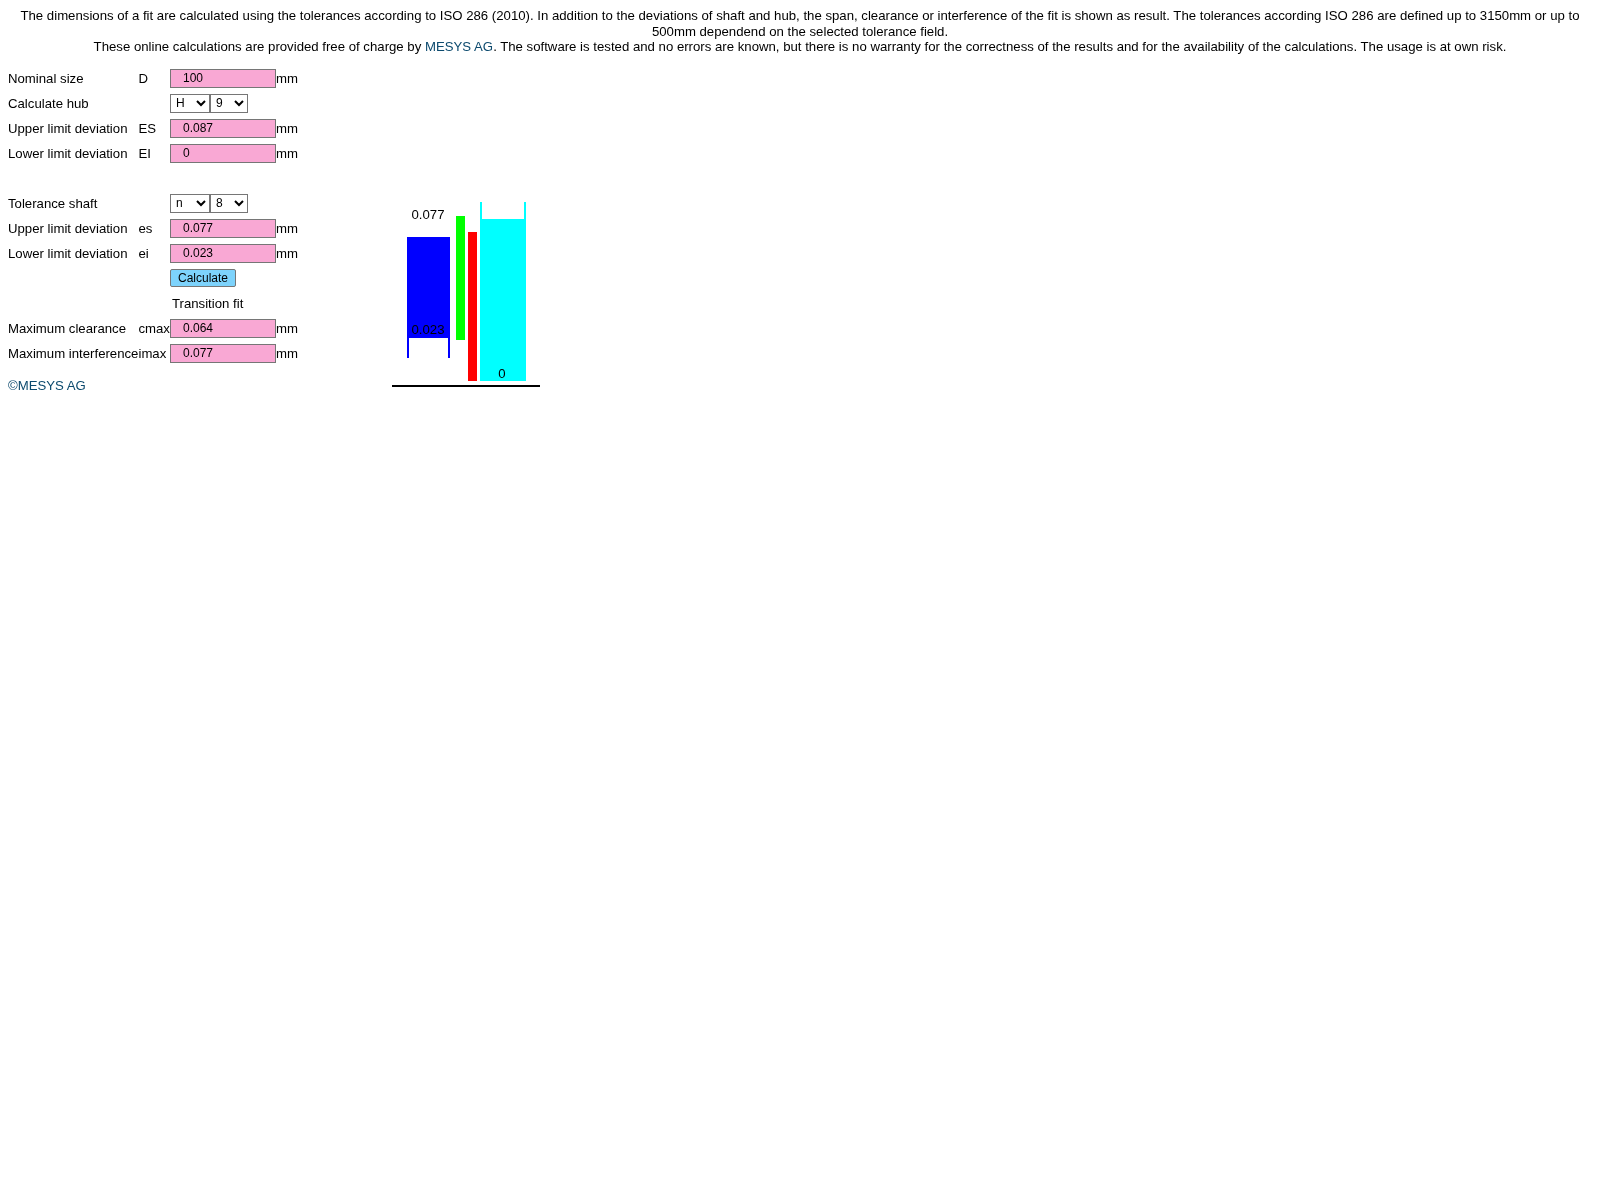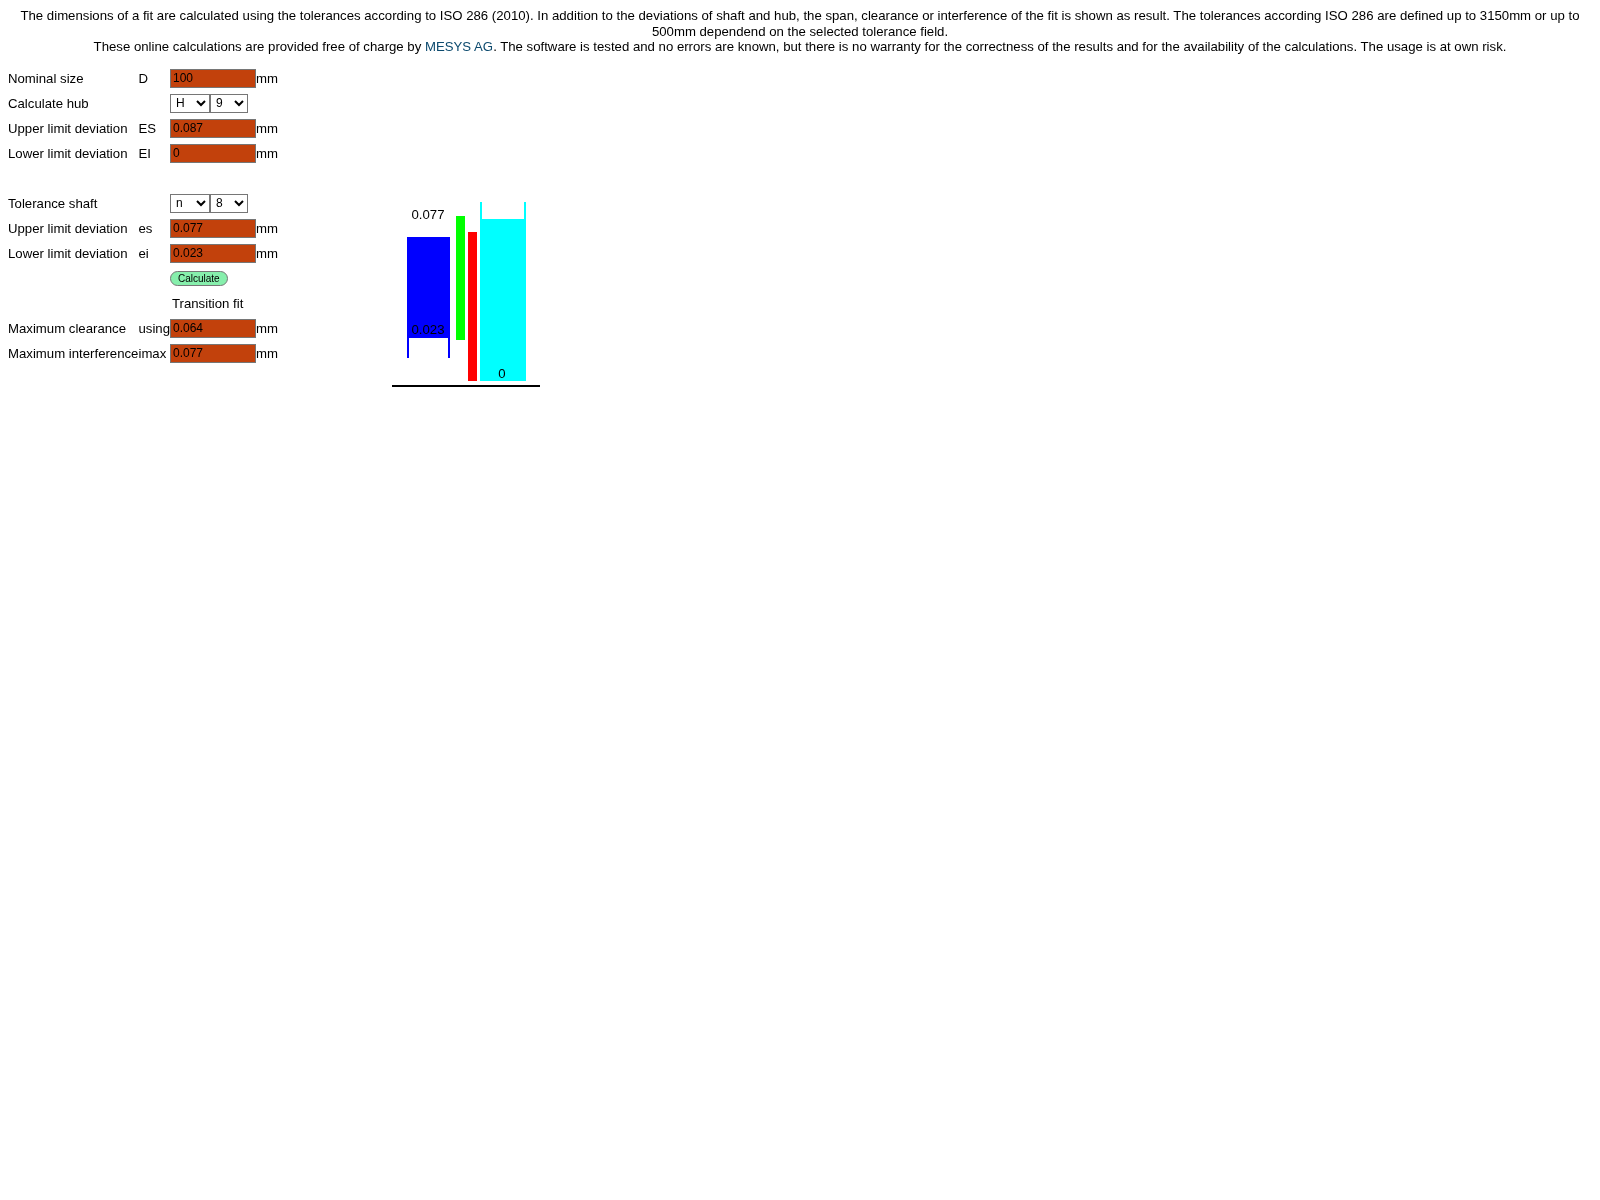--- a/index.html
+++ b/index.html
@@ -55,48 +55,48 @@
   }
   td.lbl { padding-right: 14px; }
   td.sym { padding-right: 8px; }
   td.unit { padding-left: 6px; margin-left: 32px; }
   td.spacer { height: 9px; }
 
   input.num {
     width: 80px;
     font-family: "Liberation Sans", sans-serif;
     font-size: 12px;
-    padding: 1px 2px;
+    padding: 1px 12px;
     border: 1px solid #767676;
-    background: #c2410c;
+    background: #f9a8d4;
     color: #000;
     box-sizing: content-box;
     height: 15px;
     line-height: 15px;
   }
   select.tol {
     font-family: "Liberation Sans", sans-serif;
     font-size: 12px;
     padding: 0 1px;
     border: 1px solid #767676;
     background: #ffffff;
     color: #000;
     height: 19px;
   }
   select.tol.letter { width: 40px; }
   select.tol.grade { width: 38px; }
 
   button.calc {
     font-family: "Liberation Sans", sans-serif;
-    font-size: 10px;
+    font-size: 12px;
     padding: 1px 7px;
     border: 1px solid #767676;
-    background: #86efac;
+    background: #7dd3fc;
     color: #000;
-    border-radius: 8px;
+    border-radius: 2px;
     cursor: pointer;
   }
   .fit-type {
     font-size: 13.2px;
     padding-left: 2px;
   }
 
   .footer {
     margin-top: 12px;
     font-size: 13.2px;
@@ -196,34 +196,37 @@
 
     <tr>
       <td class="lbl"></td>
       <td class="sym"></td>
       <td><span class="fit-type">Transition fit</span></td>
       <td class="unit"></td>
     </tr>
 
     <tr>
       <td class="lbl">Maximum clearance</td>
-      <td class="sym">using</td>
+      <td class="sym">cmax</td>
       <td><input class="num" type="text" value="0.064" style=""></td>
       <td class="unit">mm</td>
     </tr>
 
     <tr>
       <td class="lbl">Maximum interference</td>
       <td class="sym">imax</td>
       <td><input class="num" type="text" value="0.077" style=""></td>
       <td class="unit">mm</td>
     </tr>
   </tbody>
     </table>
 
+  <div class="footer">
+    <a class="link" href="#">©MESYS AG</a>
+  </div>
 
   <div class="diagram">
     <svg width="180" height="210" viewBox="0 0 180 210">
 
       <rect x="27" y="47" width="43" height="101" fill="#0000ff"></rect>
 
       <rect x="27" y="148" width="2" height="20" fill="#0000ff"></rect>
       <rect x="68" y="148" width="2" height="20" fill="#0000ff"></rect>
 
       <rect x="76" y="26" width="9" height="124" fill="#00ff00"></rect>

